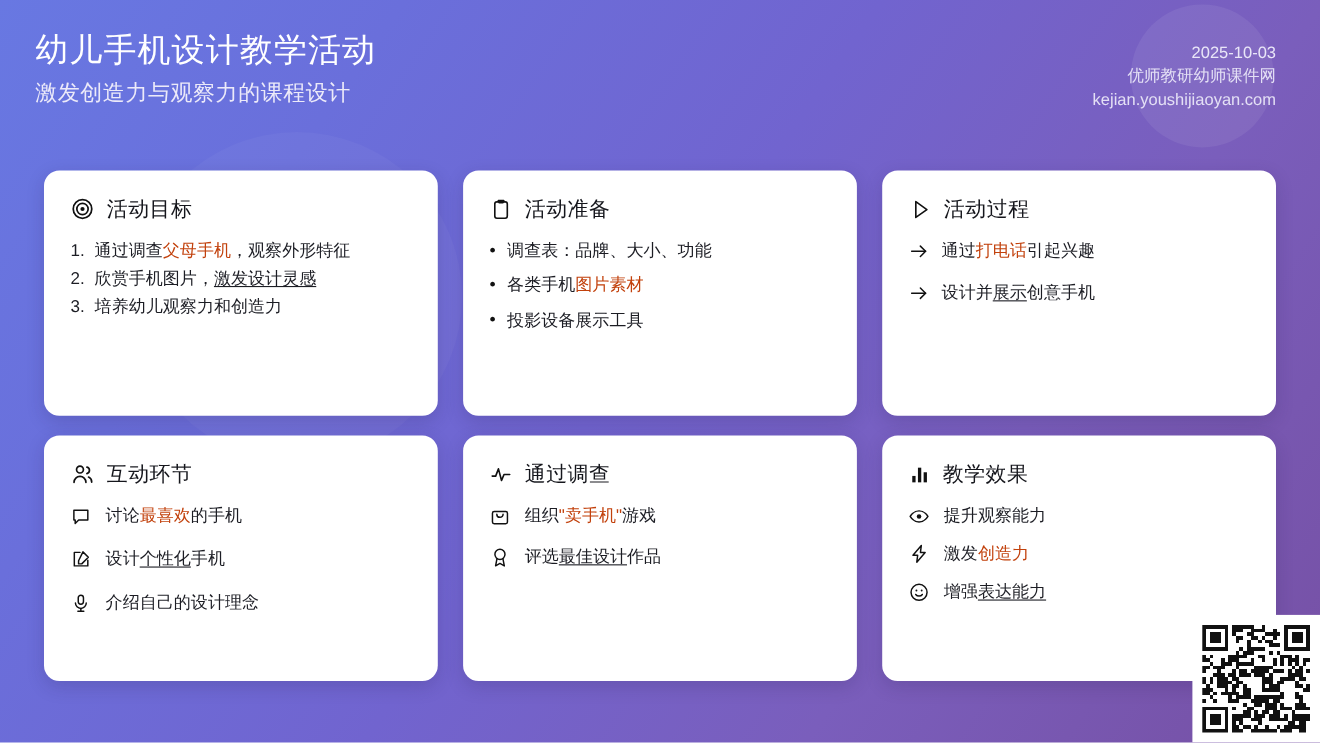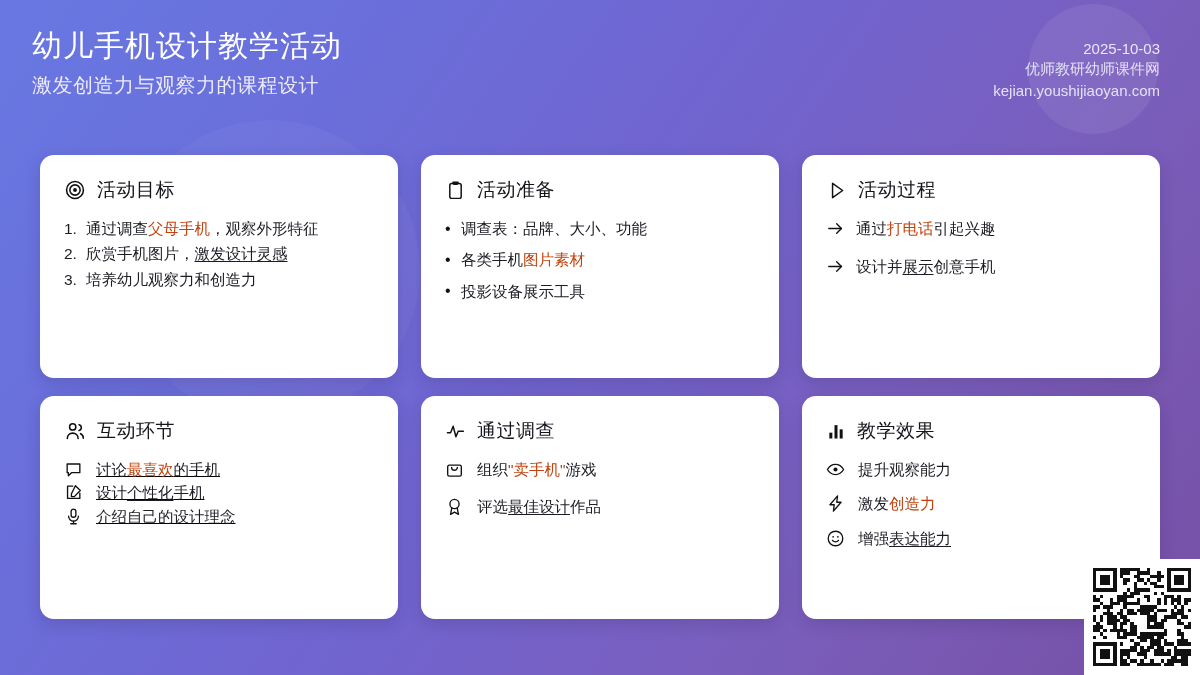--- a/index.html
+++ b/index.html
@@ -63,21 +63,21 @@
     margin-bottom:14px;
   }
   .card-title { font-size:19px; color:#15161c; letter-spacing:0.5px; }
   .ico { flex:0 0 auto; display:block; }
 
   
   .list { display:flex; flex-direction:column; }
   .list.ordered { gap:2px; }
   .list.bullets { gap:8px; }
   .list.arrows  { gap:15px; }
-  .list.icons   { gap:0;text-decoration:underline; }
+  .list.icons   { gap:16px; }
   .list.icons2  { gap:14px; }
   .list.icons3  { gap:11px; }
 
   .row { display:flex; align-items:center; font-size:15.5px; color:#1c1d24; line-height:1.5; }
   .row .num { width:22px; flex:0 0 auto; color:#1c1d24; }
   .row .dot {
     width:16px; flex:0 0 auto; display:flex; justify-content:flex-start;
     color:#111; font-size:16px; line-height:1;
   }
   .row .arw { width:30px; flex:0 0 auto; }

